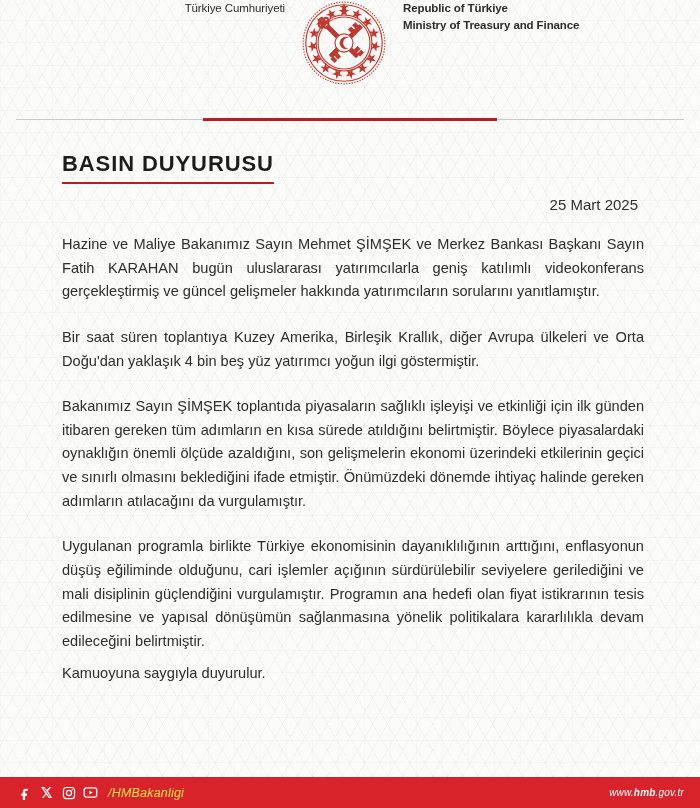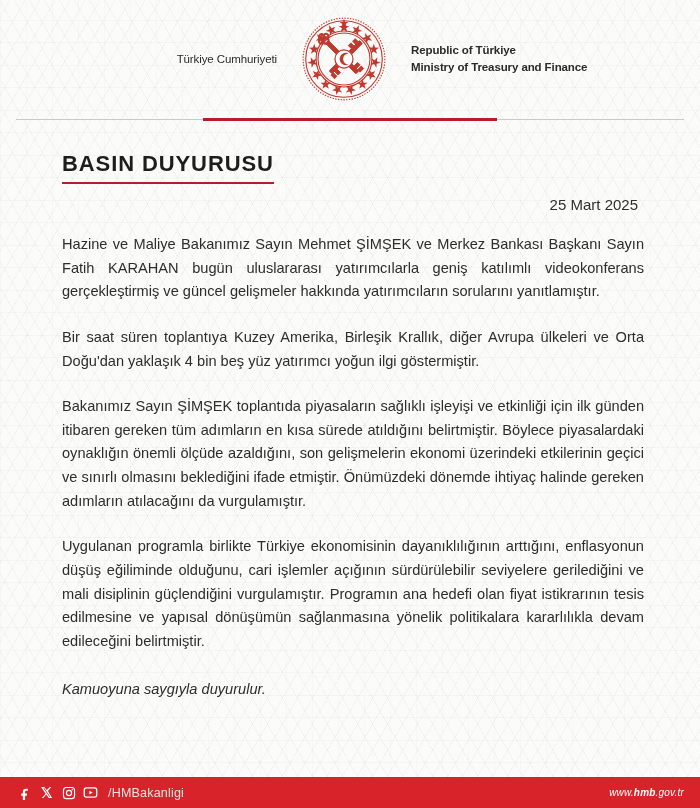--- a/index.html
+++ b/index.html
@@ -25,23 +25,22 @@
       repeating-linear-gradient(0deg, rgba(0,0,0,0.022) 0 1px, transparent 1px 22.5px),
       repeating-linear-gradient(90deg, rgba(0,0,0,0.016) 0 1px, transparent 1px 26px);
     box-sizing: border-box;
   }
 
   
   .header {
     position: relative;
     height: 118px;
     display: flex;
-    align-items: center;
     justify-content: center;
-    gap: 16px;
+    gap: 8px;
   }
   .hdr-text {
     font-family: "Liberation Sans Narrow", "Liberation Sans", sans-serif;
     font-size: 11.5px;
     line-height: 1.45;
     color: #2b2b2b;
     letter-spacing: -0.1px;
     white-space: nowrap;
   }
   .hdr-text.tr { text-align: right; width: 148px; }
@@ -99,21 +98,21 @@
   .para {
     font-size: 14.6px;
     line-height: 1.62;
     color: #2d2d2d;
     text-align: justify;
     margin: 22px 0 0 0;
     -webkit-hyphens: none;
     hyphens: none;
   }
   .para.first { margin-top: 20px; }
-  .para.closing { text-align: left; margin-top: 24px; font-style: italic; }
+  .para.closing { text-align: left; margin-top: 8px; }
 
   
   .footer {
     position: absolute;
     left: 0;
     bottom: 0;
     width: 100%;
     height: 31px;
     background: #d9232b;
     display: flex;
@@ -130,24 +129,25 @@
   .social-icon {
     display: inline-flex;
     align-items: center;
     justify-content: center;
     width: 15px;
     height: 15px;
     color: #ffffff;
   }
   .social-icon svg { display: block; }
   .handle {
-    color: #e5e5e5;
+    color: #fde047;
     font-size: 12.5px;
     margin-left: 3px;
     letter-spacing: 0.2px;
+    font-style: italic;
   }
   .site {
     color: #ffffff;
     font-size: 10px;
     letter-spacing: 0.2px;
     font-style: italic;
   }
   .site b { font-weight: bold; }
 </style>
 </head>

